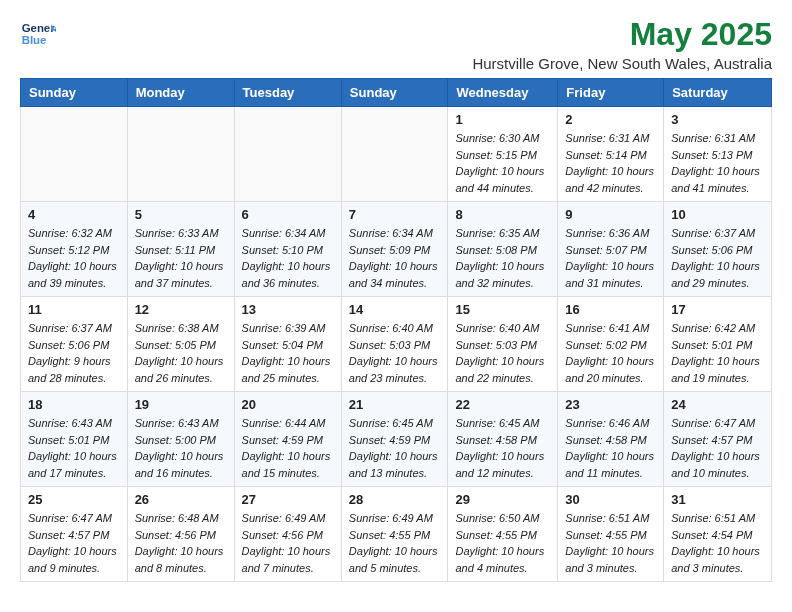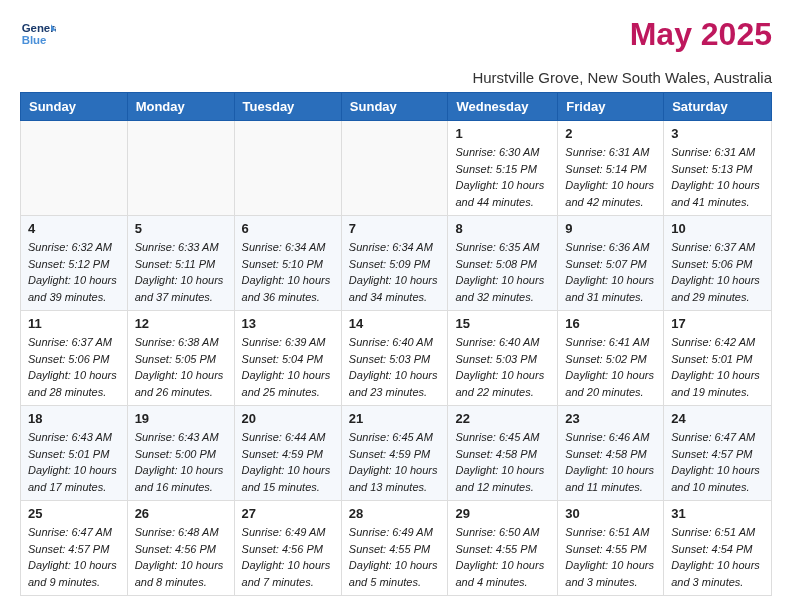--- a/index.html
+++ b/index.html
@@ -24,26 +24,26 @@
     .logo-icon {
       width: 36px;
       height: 36px;
     }
     .title-area {
       text-align: right;
     }
     .main-title {
       font-size: 32px;
       font-weight: bold;
-      color: #be185d;
+      color: #15803d;
     }
     .subtitle {
       font-size: 15px;
       color: #333;
-      margin-top: 16px;
+      margin-top: 2px;
       text-align: center;
     }
     .calendar-table {
       width: 100%;
       border-collapse: collapse;
       border: 1px solid #ccc;
     }
     .calendar-table th {
       background-color: #2a6ebb;
       color: #fff;
@@ -196,21 +196,21 @@
             <div>Daylight: 10 hours and 29 minutes.</div>
           </div>
         </td>
       </tr>
       <tr>
         <td>
           <span class="day-number">11</span>
           <div class="day-info">
             <div>Sunrise: 6:37 AM</div>
             <div>Sunset: 5:06 PM</div>
-            <div>Daylight: 10 hours and 28 minutes.</div>
+            <div>Daylight: 9 hours and 28 minutes.</div>
           </div>
         </td>
         <td>
           <span class="day-number">12</span>
           <div class="day-info">
             <div>Sunrise: 6:38 AM</div>
             <div>Sunset: 5:05 PM</div>
             <div>Daylight: 10 hours and 26 minutes.</div>
           </div>
         </td>

